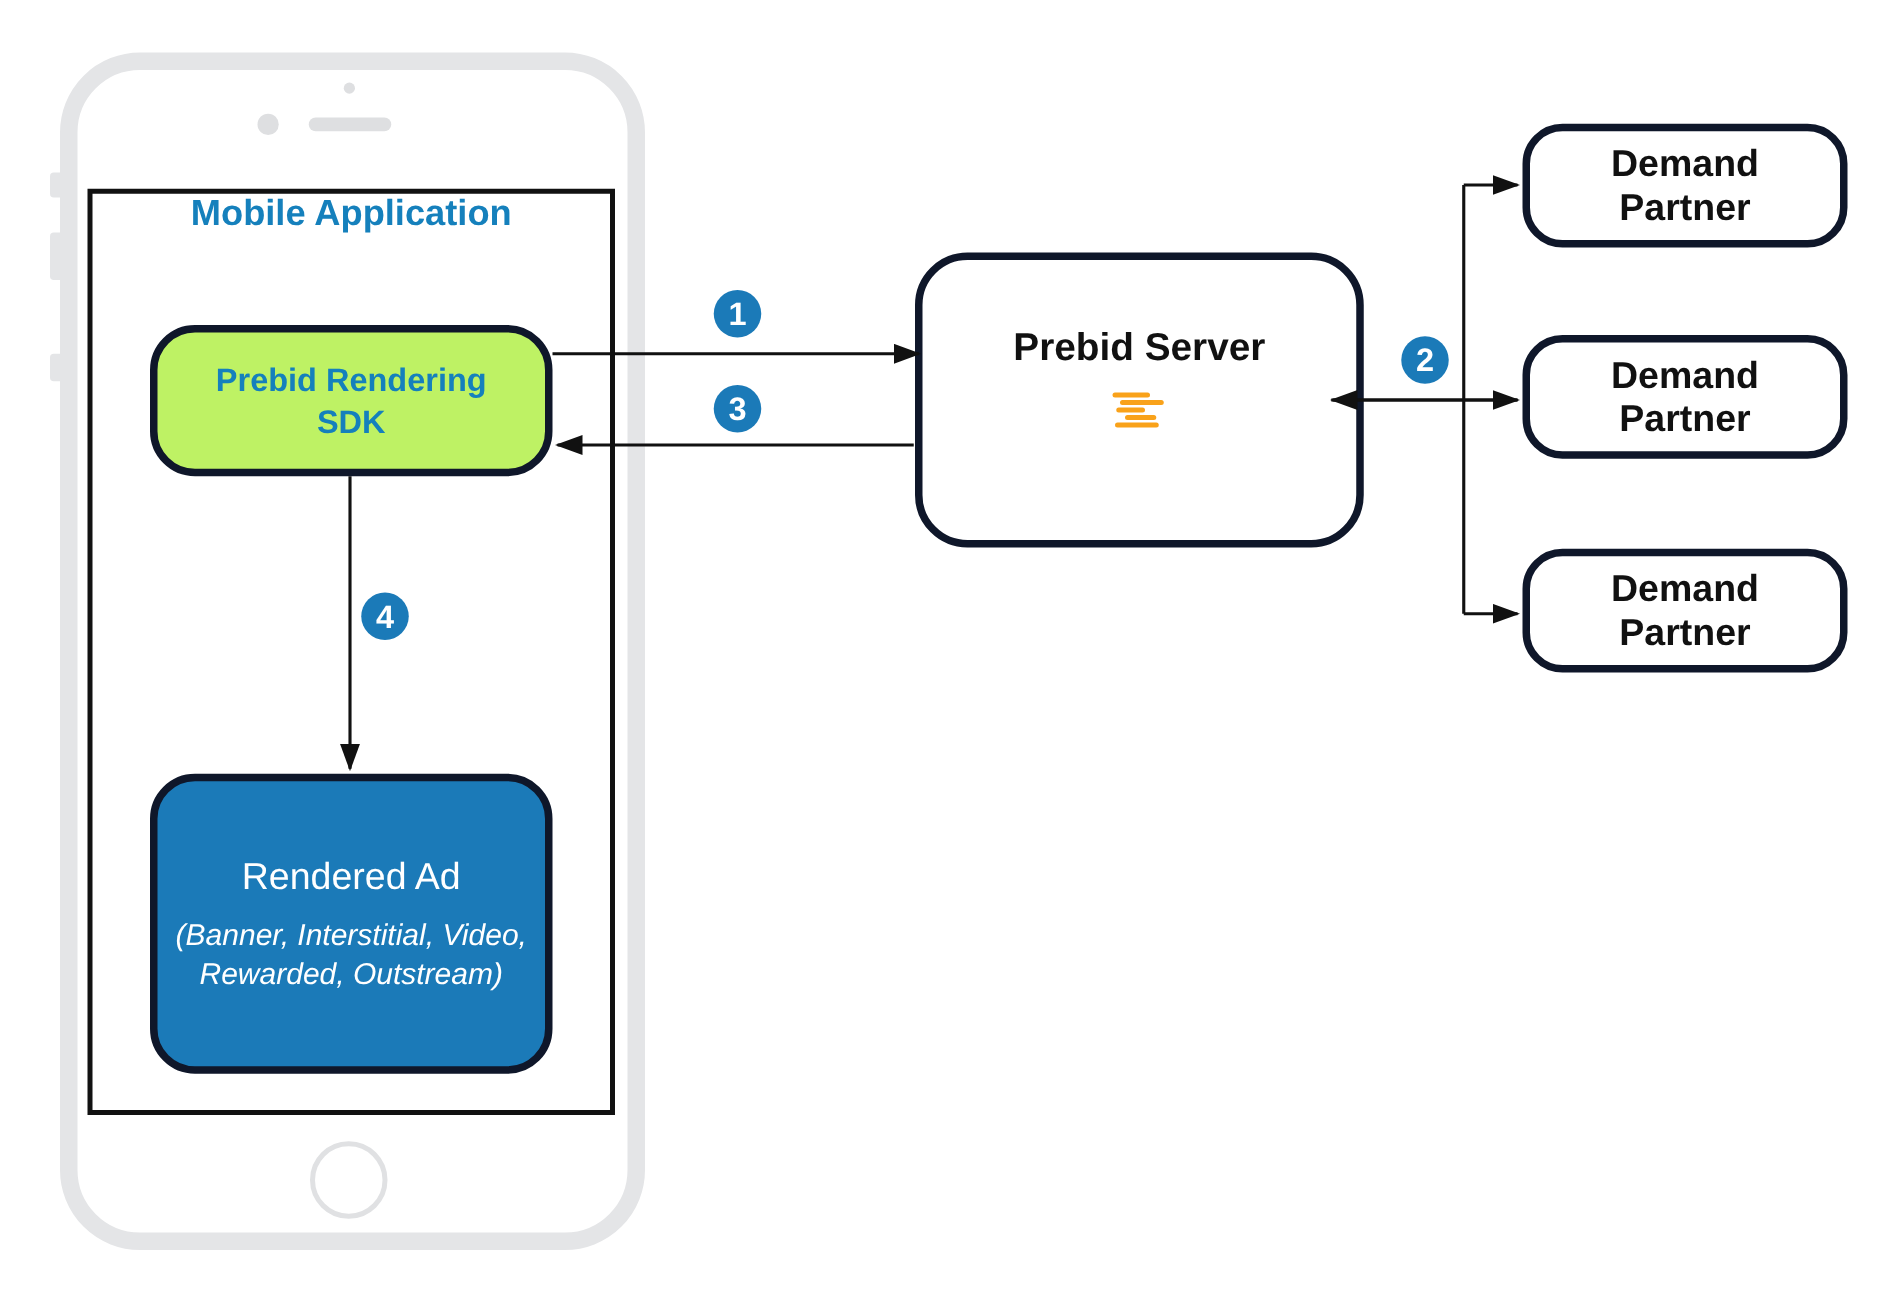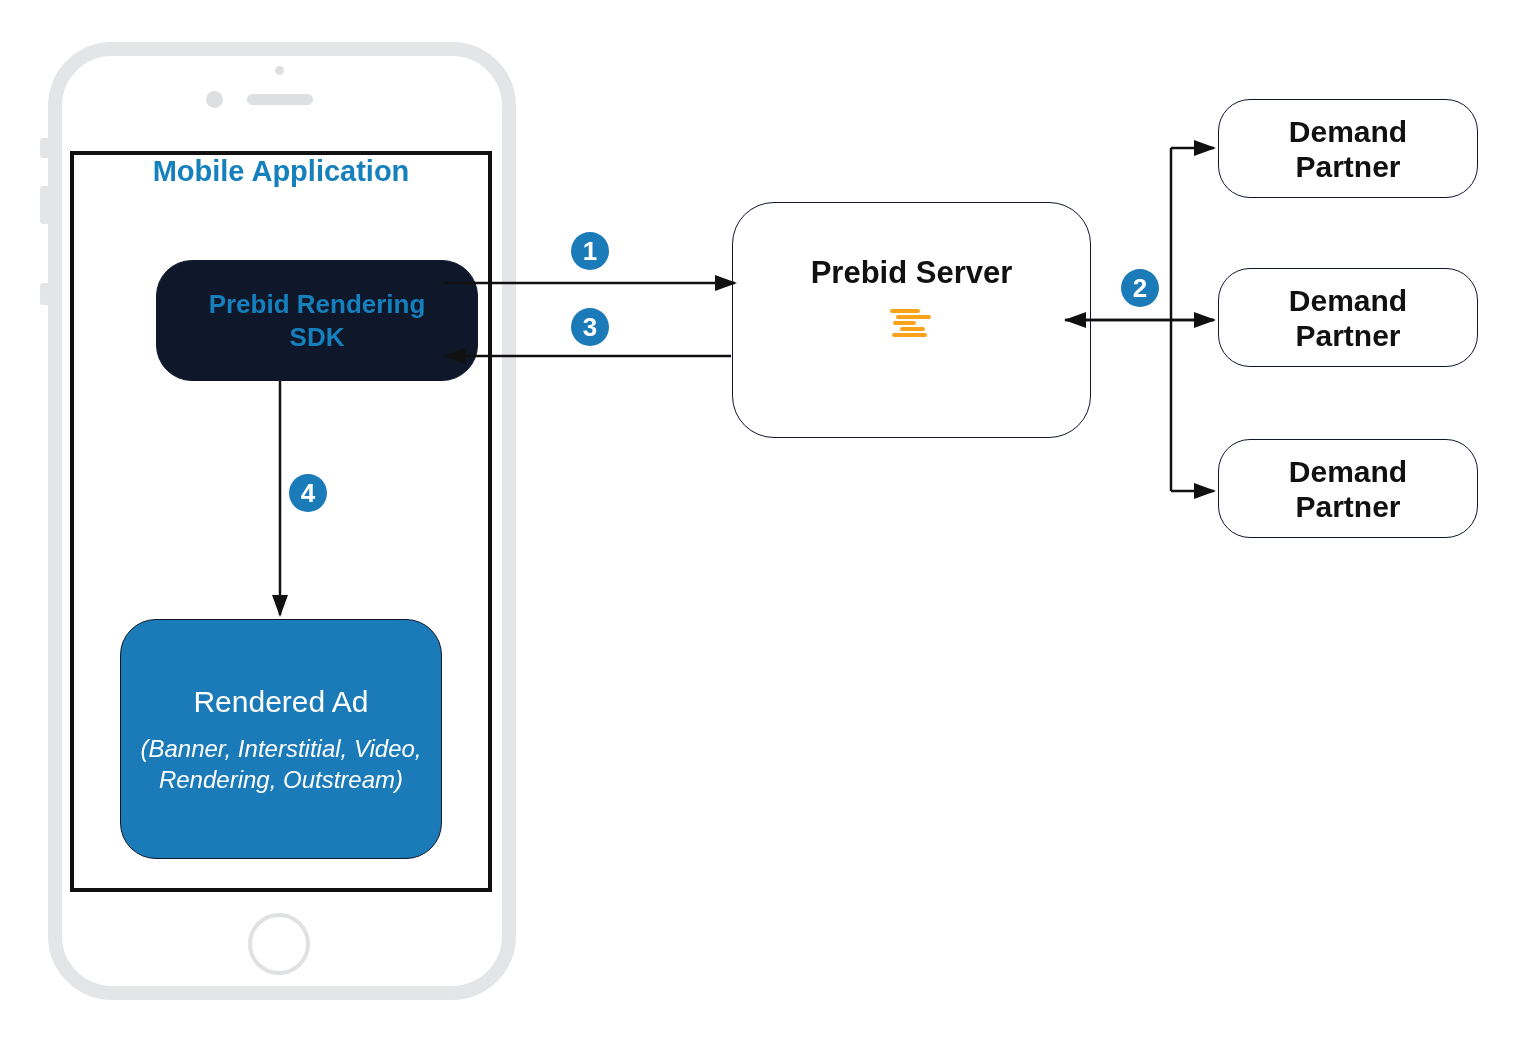--- a/index.html
+++ b/index.html
@@ -67,38 +67,37 @@
   .screen-title {
     text-align: center;
     color: #1580BC;
     font-weight: bold;
     font-size: 29px;
   }
   
   .node {
     position: absolute;
     box-sizing: border-box;
-    border: 1px solid #0f172a;
+    border: 6px solid #0f172a;
     display: flex;
     flex-direction: column;
     align-items: center;
     justify-content: center;
     text-align: center;
     z-index: 4;
   }
   .sdk-box {
     left: 120px; top: 260px;
     width: 322px; height: 121px;
     border-radius: 36px;
-    background: #0f172a;
+    background: #bef264;
     color: #1580BC;
     font-weight: bold;
     font-size: 26px;
     line-height: 33px;
-    margin-left: 36px;
   }
   .rendered-ad-box {
     left: 120px; top: 619px;
     width: 322px; height: 240px;
     border-radius: 36px;
     background: #1B7AB8;
     color: #ffffff;
   }
   .rendered-ad-title { font-weight: normal; font-size: 30px; line-height: 36px; }
   .rendered-ad-sub   { font-style: italic; font-size: 24px; line-height: 31px; margin-top: 13px; }
@@ -183,21 +182,21 @@
 
   <div class="node sdk-box">
     <span>Prebid Rendering</span>
     <span>SDK</span>
   </div>
 
   <div class="node rendered-ad-box">
     <div class="rendered-ad-title">Rendered Ad</div>
     <div class="rendered-ad-sub">
       <span>(Banner, Interstitial, Video,</span><br>
-      <span>Rendering, Outstream)</span>
+      <span>Rewarded, Outstream)</span>
     </div>
   </div>
 
   <div class="node server-box">
     <div class="server-label">Prebid Server</div>
     <div class="prebid-logo">
       <i class="pl1"></i>
         <i class="pl2"></i>
         <i class="pl3"></i>
         <i class="pl4"></i>

